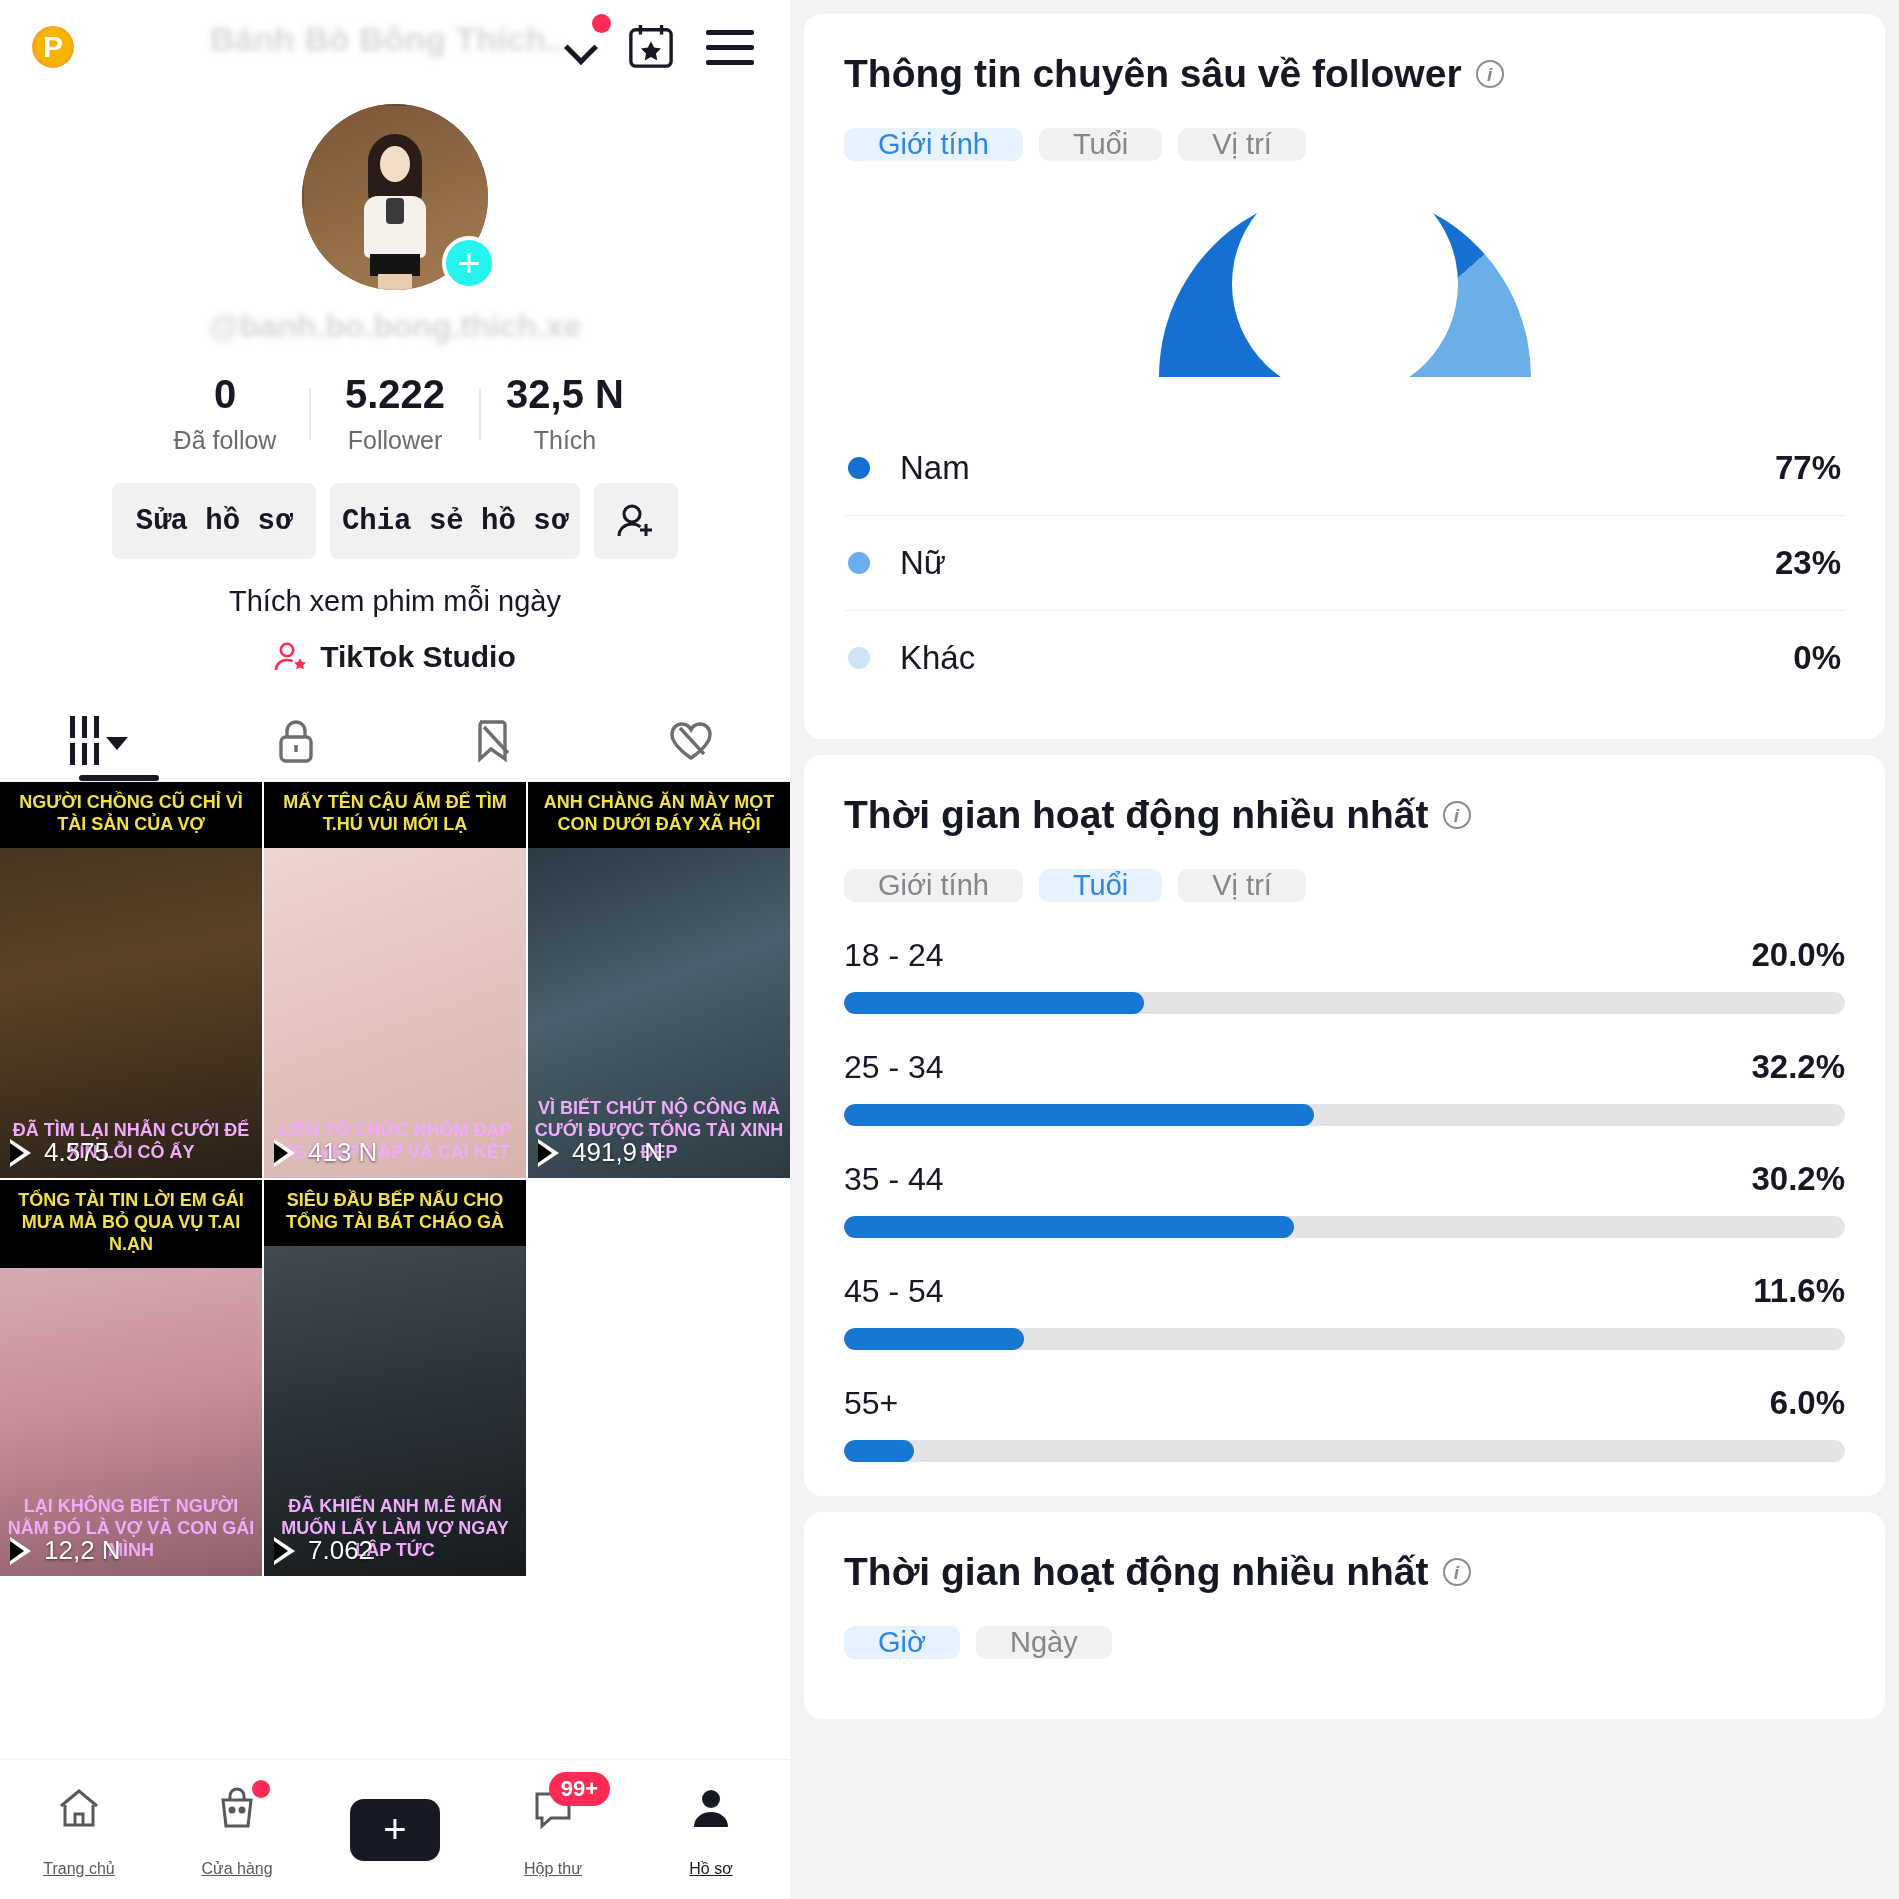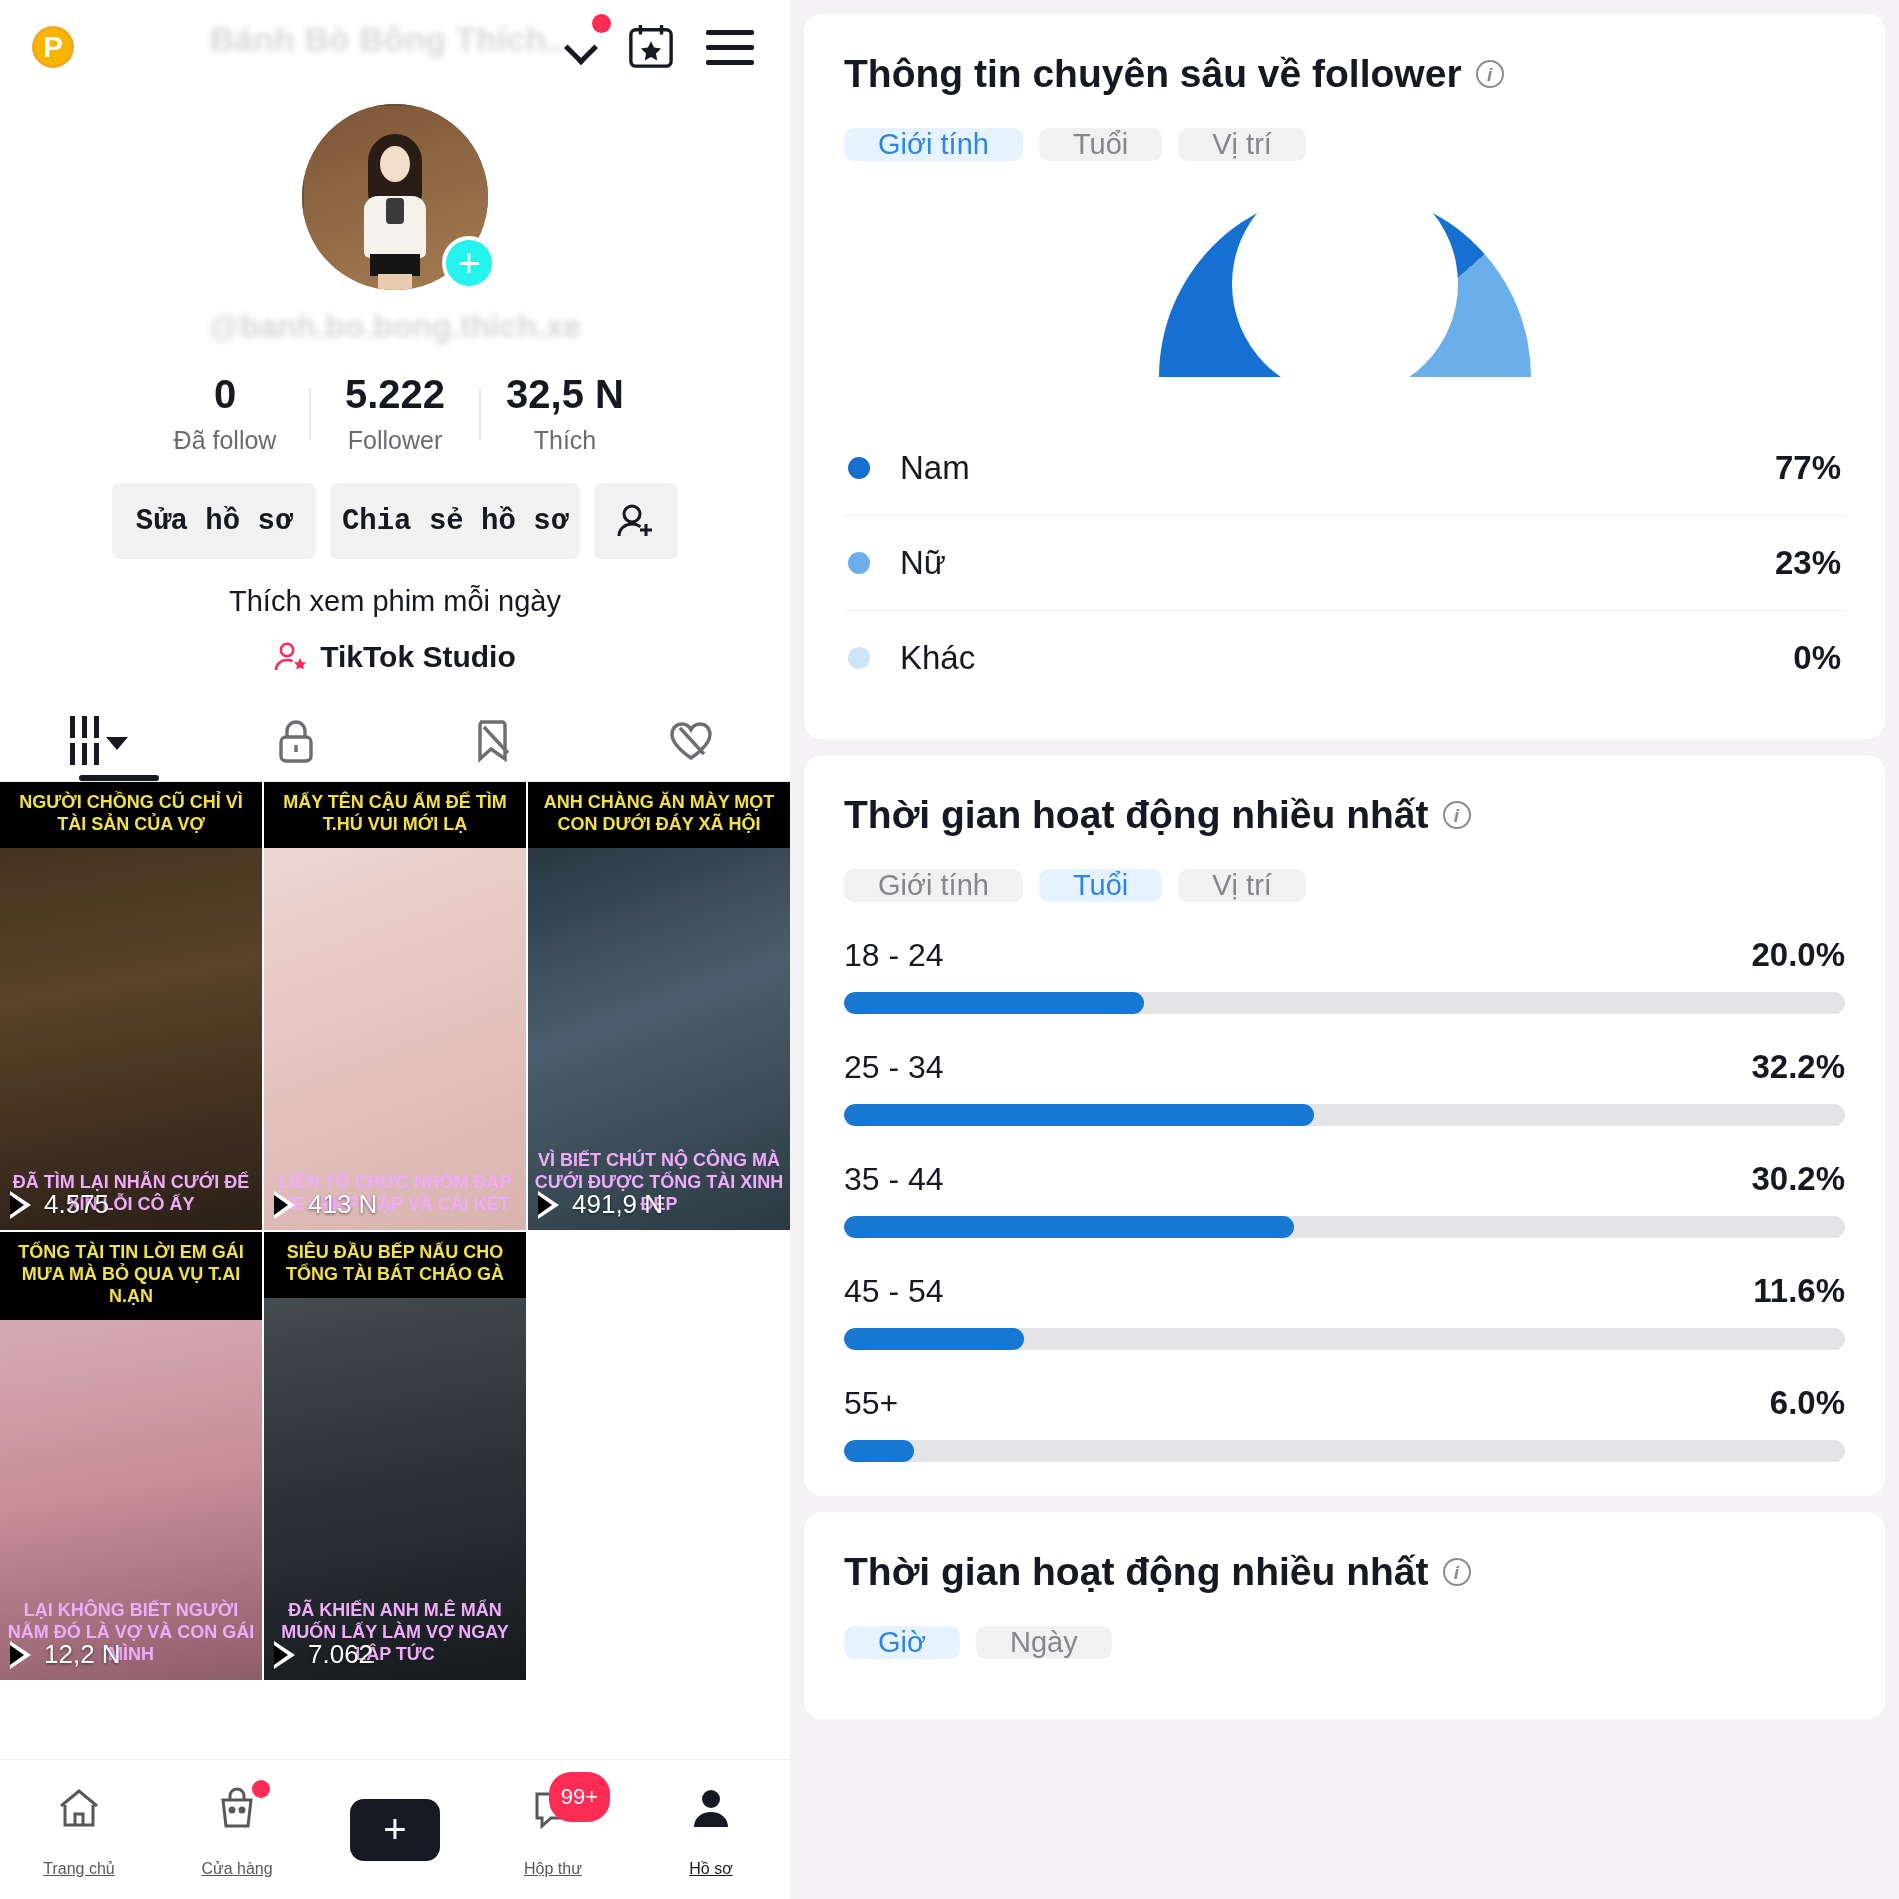--- a/index.html
+++ b/index.html
@@ -154,21 +154,21 @@
   }
   .grid-glyph { display: flex; gap: 7px; align-items: center; }
   .grid-bars { display: flex; flex-direction: column; gap: 5px; }
   .grid-bars i { display: flex; gap: 7px; }
   .grid-bars i b { display: block; width: 5px; height: 22px; background: #161823; }
   .caret-sm { width: 0; height: 0; border-left: 11px solid transparent;
     border-right: 11px solid transparent; border-top: 13px solid #161823; margin-top: 6px; }
 
   
   .vgrid { display: grid; grid-template-columns: repeat(3, 262px); gap: 2px; }
-  .vcell { position: relative; width: 262px; height: 448px; background: #000; overflow: hidden; }
+  .vcell { position: relative; width: 262px; height: 396px; background: #000; overflow: hidden; }
   .vcaption {
     position: absolute; top: 0; left: 0; right: 0;
     padding: 10px 6px 12px;
     text-align: center; color: #f2e04a;
     font-size: 18px; font-weight: bold; line-height: 1.22;
     text-transform: uppercase; background: #000;
     z-index: 3;
   }
   .vcaption-bottom {
     position: absolute; bottom: 0; left: 0; right: 0;
@@ -210,22 +210,22 @@
   .nav-item { flex: 1; text-align: center; position: relative; }
   .nav-label { font-size: 16px; color: #58585c; margin-top: 26px; text-decoration: underline; }
   .nav-label.active { color: #161823; font-weight: 500; }
   .nav-ico { height: 52px; display: flex; align-items: center; justify-content: center; position: relative; }
   .shop-dot {
     position: absolute; right: 46px; top: -2px;
     width: 18px; height: 18px; border-radius: 50%; background: #fe2c55;
   }
   .msg-badge {
     position: absolute; right: 22px; top: -10px;
-    background: #fe2c55; color: #fff; font-size: 22px; font-weight: normal;
-    padding: 12px 12px; border-radius: 22px;
+    background: #fe2c55; color: #fff; font-size: 22px; font-weight: bold;
+    padding: 4px 12px; border-radius: 22px;
   }
   .create-btn {
     width: 90px; height: 62px; border-radius: 14px; background: #161823;
     position: relative; margin: 0 auto;
     display: flex; align-items: center; justify-content: center;
     color: #fff; font-size: 40px; font-weight: 300;
   }
   .create-btn::before {
     content: ""; position: absolute; left: -8px; top: 0; width: 28px; height: 62px;
     background: #25f4ee; border-radius: 14px 0 0 14px; z-index: -1;

